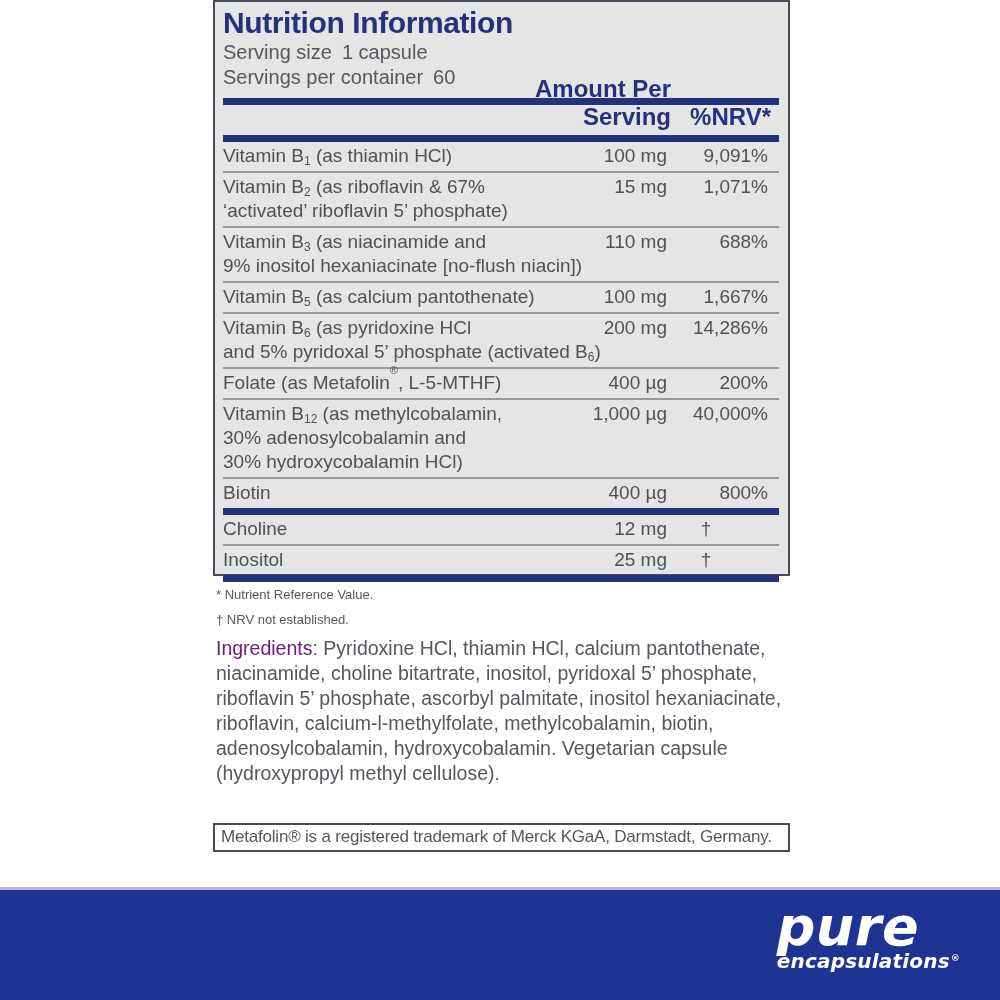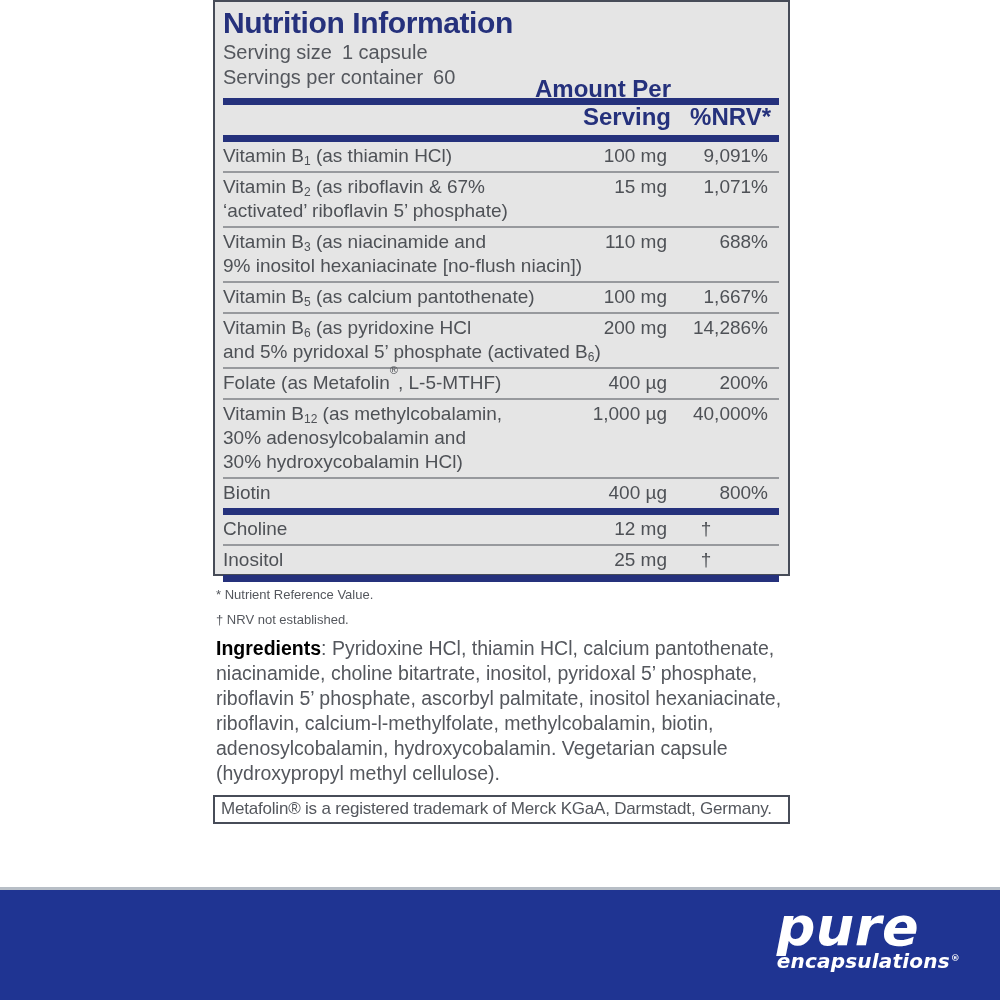--- a/index.html
+++ b/index.html
@@ -27,25 +27,25 @@
   .row .name{width:100%;}
   .row .amt{position:absolute;top:2px;right:112px;width:140px;text-align:right;white-space:nowrap;}
   .row .nrv{position:absolute;top:2px;right:0;width:112px;text-align:right;padding-right:11px;box-sizing:border-box;white-space:nowrap;}
   .row .nrv.dagger{text-align:center;padding-right:34px;}
   sub{font-size:12px;line-height:0;position:relative;top:3px;vertical-align:baseline;}
   sup{font-size:11px;line-height:0;position:relative;top:-1px;vertical-align:top;}
 
   
   .footnotes{position:absolute;left:216px;top:582px;width:600px;font-size:13px;color:#54575d;line-height:25px;}
   .ingredients{position:absolute;left:216px;top:636px;width:610px;font-size:19.5px;color:#54575d;line-height:25px;}
-  .ingredients .ing-label{font-weight:700;color:#000000;}
+  .ingredients .ing-label{font-weight:400;color:#701a75;}
   .ingredients div{white-space:nowrap;}
 
   .tm-box{
-    position:absolute;left:213px;top:795px;width:577px;box-sizing:border-box;
+    position:absolute;left:213px;top:823px;width:577px;box-sizing:border-box;
     border:2px solid #474c58;padding:2px 6px 3px;
     font-size:17px;letter-spacing:-0.2px;color:#54575d;white-space:nowrap;overflow:hidden;
   }
 
   
   .footer{
     position:absolute;left:0;top:887px;width:1000px;height:113px;box-sizing:border-box;
     background:#1f3492;border-top:3px solid #b7bec6;
   }
   .brand{position:absolute;right:40px;top:14px;text-align:left;color:#ffffff;font-style:italic;font-weight:700;}

